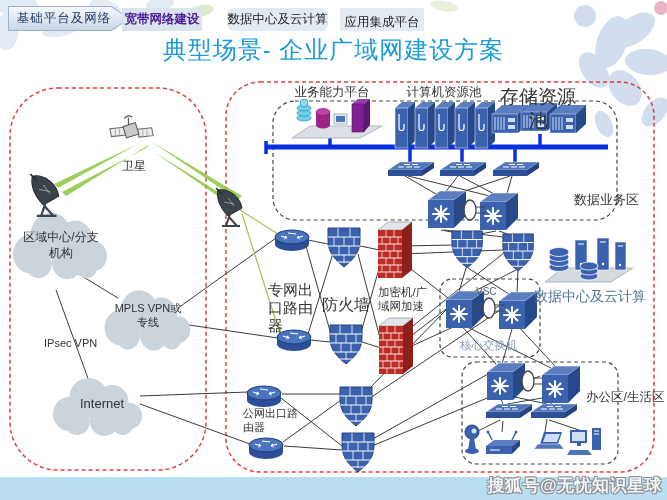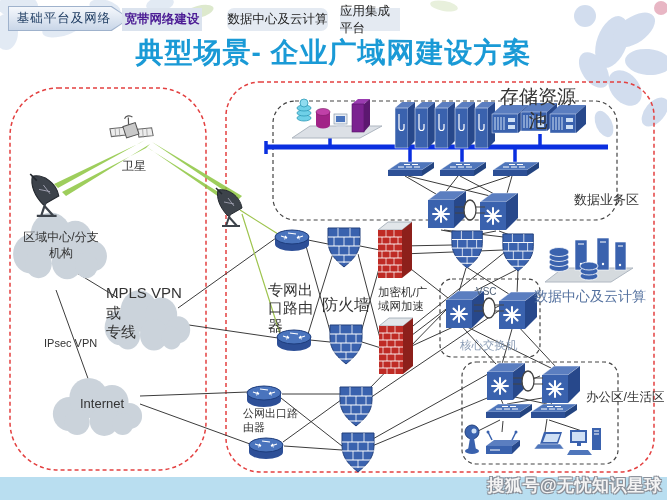--- a/index.html
+++ b/index.html
@@ -12,32 +12,32 @@
        font-size:12.5px;color:#222;}
   .tab-arrow-outer{left:8px;top:6px;width:122px;height:25px;background:#9fb2cc;
        clip-path:polygon(0 0,85% 0,100% 50%,85% 100%,0 100%);}
   .tab-arrow-inner{position:absolute;left:1px;top:1px;right:1px;bottom:1px;
        background:linear-gradient(#f5f8fc,#c9d6e8);
        clip-path:polygon(0 0,85% 0,100% 50%,85% 100%,0 100%);
        display:flex;align-items:center;justify-content:center;
        font-size:12.5px;color:#1c3a60;letter-spacing:1px;padding-right:10px;box-sizing:border-box;}
   .tab2{left:122px;top:8px;width:80px;height:23px;background:#dbe3ee;font-weight:bold;color:#4c1d95;}
   .tab3{left:227px;top:8px;width:101px;height:23px;background:#e4eaf2;border-radius:7px;}
-  .tab4{left:340px;top:8px;width:60px;height:23px;background:#e4eaf2;}
+  .tab4{left:340px;top:8px;width:84px;height:23px;background:#e4eaf2;align-items:flex-end;}
   .title{position:absolute;left:0;top:34px;width:667px;text-align:center;z-index:5;
-       font-size:28px;font-weight:bold;color:var(--accent,#1a9ad6);letter-spacing:1px;}
+       font-size:24px;font-weight:normal;color:var(--accent,#1a9ad6);letter-spacing:1px;}
   
   .lbl{position:absolute;z-index:4;color:#333;white-space:pre-line;line-height:1.25;}
   .l-biz{left:286px;top:85px;width:92px;text-align:center;font-size:12.5px;}
   .l-compute{left:398px;top:85px;width:92px;text-align:center;font-size:12.5px;}
   .l-storage{left:494px;top:85px;width:88px;text-align:center;font-size:19px;}
   .l-datazone{left:552px;top:192px;font-size:13px;margin-left:22px;}
   .l-satellite{left:122px;top:159px;font-size:12px;}
   .l-region{left:16px;top:229px;width:90px;text-align:center;font-size:12px;line-height:1.35;}
-  .l-mpls{left:106px;top:283px;width:84px;font-size:15px;line-height:1.3;}
+  .l-mpls{left:106px;top:301px;width:84px;text-align:center;font-size:11px;line-height:1.3;}
   .l-ipsec{left:44px;top:337px;font-size:11px;}
   .l-internet{left:80px;top:396px;font-size:13px;}
   .l-privrouter{left:268px;top:281px;font-size:15px;line-height:1.2;}
   .l-firewall{left:322px;top:295px;font-size:16px;}
   .l-encrypt{left:366px;top:285px;font-size:11.5px;margin-left:12px;}
   .l-pubrouter{left:243px;top:406px;font-size:11px;line-height:1.3;}
   .l-vsc{left:476px;top:286px;font-size:10px;color:#4c5e75;}
   .l-core{left:460px;top:338px;font-size:11.5px;color:#8a9cb5;}
   .l-nms{left:534px;top:288px;font-size:14px;color:#54719f;}
   .l-office{left:570px;top:390px;font-size:12.5px;margin-left:16px;}
@@ -324,20 +324,22 @@
     <div class="tab tab3">
       <span>数据中心及云计算</span>
     </div>
     <div class="tab tab4">
       <span>应用集成平台</span>
     </div>
   </div>
 
   <div class="title">典型场景- 企业广域网建设方案</div>
 
+  <div class="lbl l-biz">业务能力平台</div>
+  <div class="lbl l-compute">计算机资源池</div>
   <div class="lbl l-storage">存储资源池</div>
   <div class="lbl l-datazone">数据业务区</div>
   <div class="lbl l-satellite">卫星</div>
   <div class="lbl l-region">区域中心/分支
 机构</div>
   <div class="lbl l-mpls">MPLS VPN或
 专线</div>
   <div class="lbl l-ipsec">IPsec VPN</div>
   <div class="lbl l-internet">Internet</div>
   <div class="lbl l-privrouter">专网出

